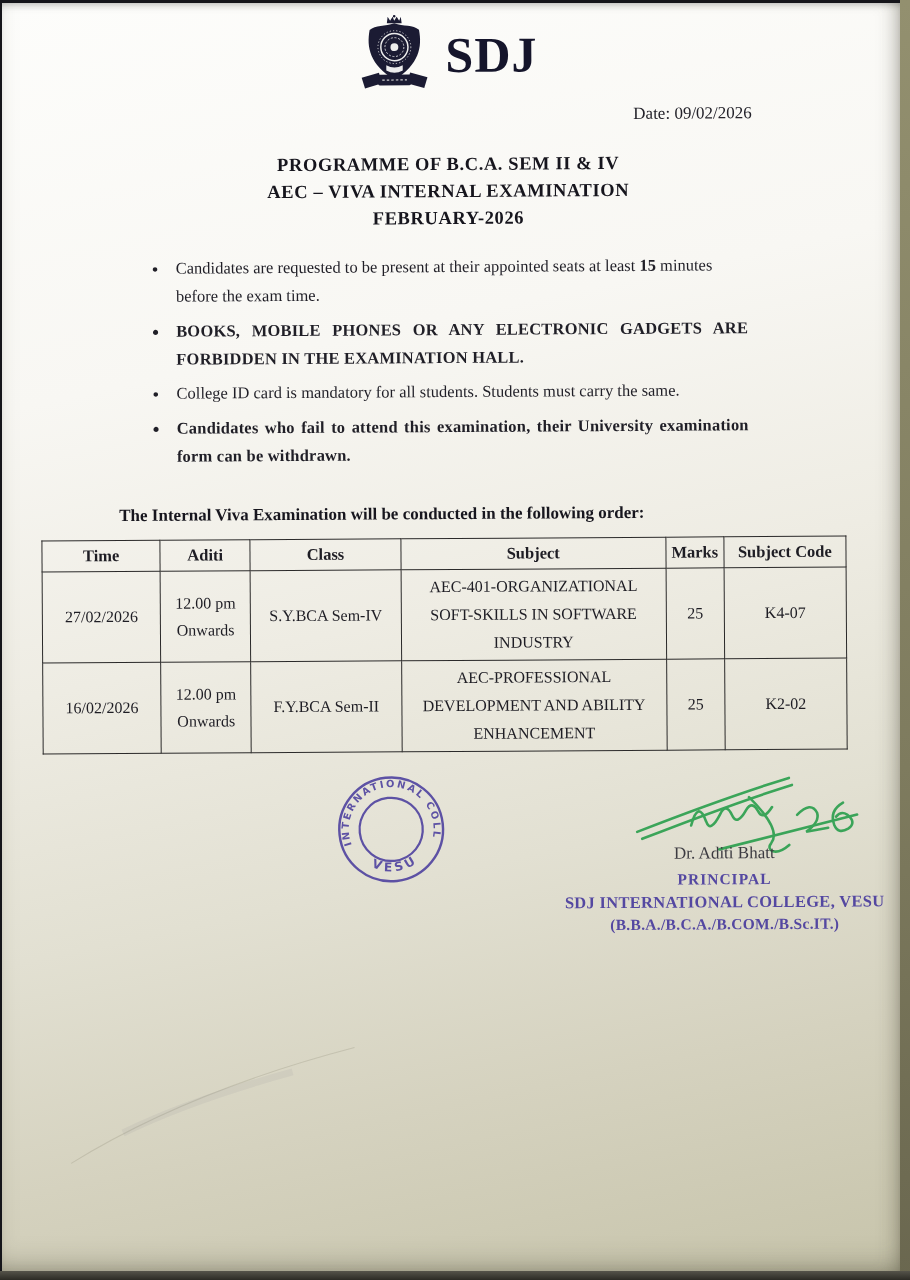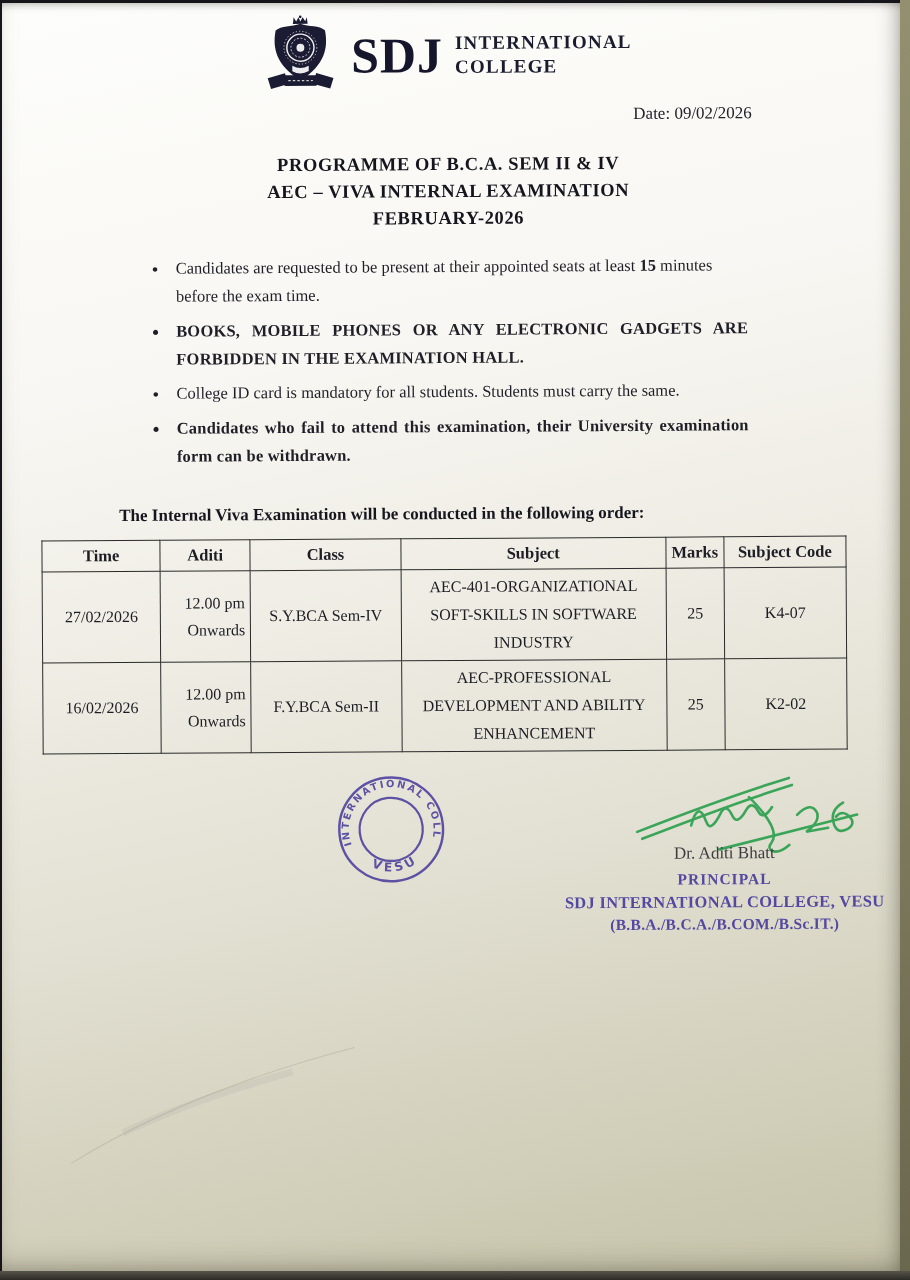--- a/index.html
+++ b/index.html
@@ -42,21 +42,21 @@
   .notices li.em { font-weight:bold; text-align:justify; letter-spacing:.2px; }
   .notices .b { font-weight:bold; }
 
   .table-intro { margin:36px 0 0 118px; font-size:17px; font-weight:bold; color:#17161e; }
 
   table.exam { border-collapse:collapse; margin:14px 0 0 40px; width:805px; table-layout:fixed; }
   table.exam th, table.exam td { border:1.6px solid #2b2a2a; font-size:16px; }
   table.exam th { font-weight:bold; padding:5px 2px; text-align:center; font-size:16.5px; }
   table.exam td { padding:3px 5px; vertical-align:middle; }
   td.c-date { text-align:center; padding-left:10px; }
-  td.c-time { text-align:right; padding-left:10px; line-height:1.7; }
+  td.c-time { text-align:center; padding-left:10px; line-height:1.7; }
   td.c-class { text-align:center; font-weight:normal; }
   td.c-subject { text-align:center; line-height:28px; padding:2px 8px; }
   td.c-marks, td.c-code { text-align:center; vertical-align:top; padding-top:7px; font-size:15.5px;margin-left:20px; }
   table.exam tr.data-row { height:88px; }
 
   
   .stamp { position:absolute; left:322px; top:760px; width:132px; height:132px; transform:rotate(-6deg); opacity:.88; }
   .stamp text { font-family:"DejaVu Sans","Liberation Sans",sans-serif; fill:#4b3e9e; }
   .arc-top-text { font-size:10.5px; font-weight:bold; letter-spacing:2.2px; }
   .arc-bottom-text { font-size:13px; font-weight:bold; letter-spacing:3.5px; }
@@ -91,24 +91,20 @@
         <circle cx="45" cy="40" r="11.5" fill="none" stroke="#ececec" stroke-width="1" stroke-dasharray="2.5,2"></circle>
         <circle cx="45" cy="40" r="4.8" fill="#ececec"></circle>
         <path d="M35,62 q10,5.5 20,0 v6.5 q-10,5.5 -20,0 z" fill="#ececec"></path>
         <path d="M5,77 L26,71 L30,84 L9,90 Z" fill="#1b1b33"></path>
         <path d="M85,77 L64,71 L60,84 L81,90 Z" fill="#1b1b33"></path>
         <rect x="25" y="73.5" width="40" height="13" rx="2" fill="#1b1b33"></rect>
         <line x1="30" y1="80" x2="60" y2="80" stroke="#cfcfcf" stroke-width="1.5" stroke-dasharray="3,2.5"></line>
       </svg>
       <div class="wordmark">
         <span class="acronym">SDJ</span>
-        <span class="name-lines">
-          <span>INTERNATIONAL</span>
-          <span>COLLEGE</span>
-        </span>
       </div>
     </div>
 
     <div class="date-line">Date: 09/02/2026</div>
 
     <div class="title-block">
       <div>PROGRAMME OF B.C.A. SEM II &amp; IV</div>
       <div>AEC – VIVA INTERNAL EXAMINATION</div>
       <div>FEBRUARY-2026</div>
     </div>

